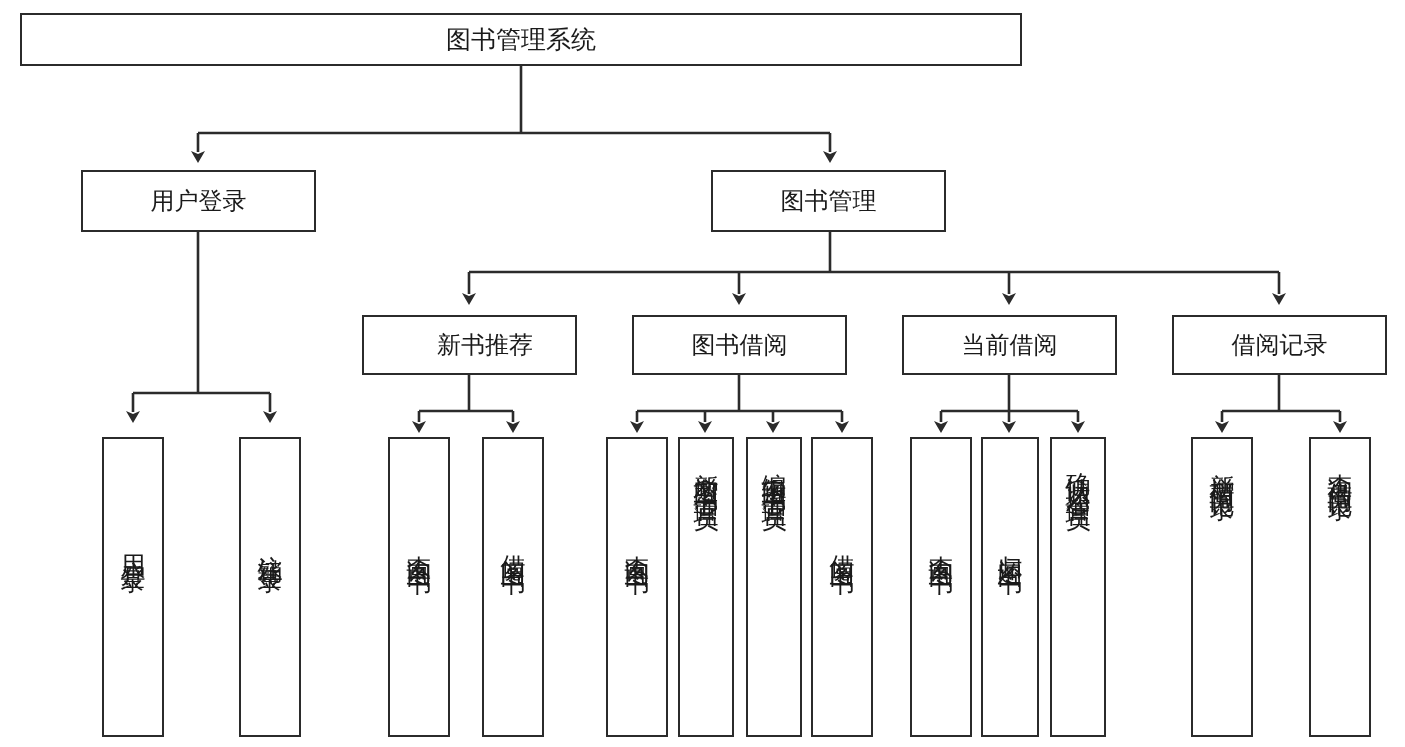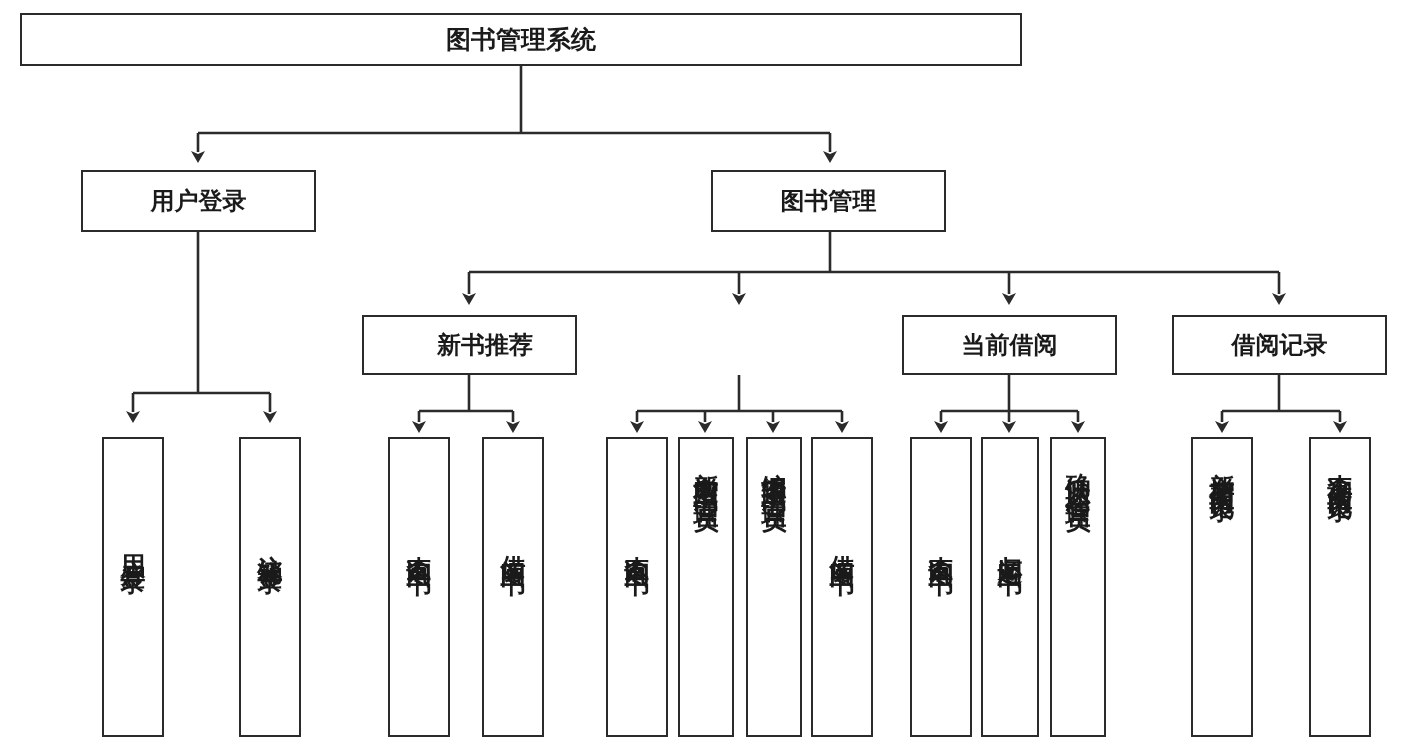--- a/index.html
+++ b/index.html
@@ -10,21 +10,20 @@
   }
   body {
     font-family: "DejaVu Sans", "Liberation Sans", sans-serif;
   }
   #canvas {
     position: relative;
     width: 1405px;
     height: 747px;
     background: #ffffff;
     overflow: hidden;
-    font-weight: bold;
   }
   .node {
     position: absolute;
     box-sizing: border-box;
     border: 2.5px solid #2b2b2b;
     background: #ffffff;
     display: flex;
     align-items: center;
     justify-content: center;
     z-index: 3;
@@ -139,20 +138,23 @@
   <div class="node lvl1" style="left:81px; top:170px; width:235px; height:62px;">
     <span class="label">用户登录</span>
   </div>
   <div class="node lvl1" style="left:711px; top:170px; width:235px; height:62px;">
     <span class="label">图书管理</span>
   </div>
 
   <div class="node lvl2" style="left:362px; top:315px; width:215px; height:60px;padding-left:31px;">
     <span class="label">新书推荐</span>
   </div>
+  <div class="node lvl2" style="left:632px; top:315px; width:215px; height:60px;">
+    <span class="label">图书借阅</span>
+  </div>
   <div class="node lvl2" style="left:1172px; top:315px; width:215px; height:60px;">
     <span class="label">借阅记录</span>
   </div>
   <div class="node lvl2" style="left:902px; top:315px; width:215px; height:60px;">
     <span class="label">当前借阅</span>
   </div>
 
   <div class="node leaf mid" style="left:102px; top:437px; width:62px; height:300px;">
     <span class="label">用户登录</span>
   </div>

